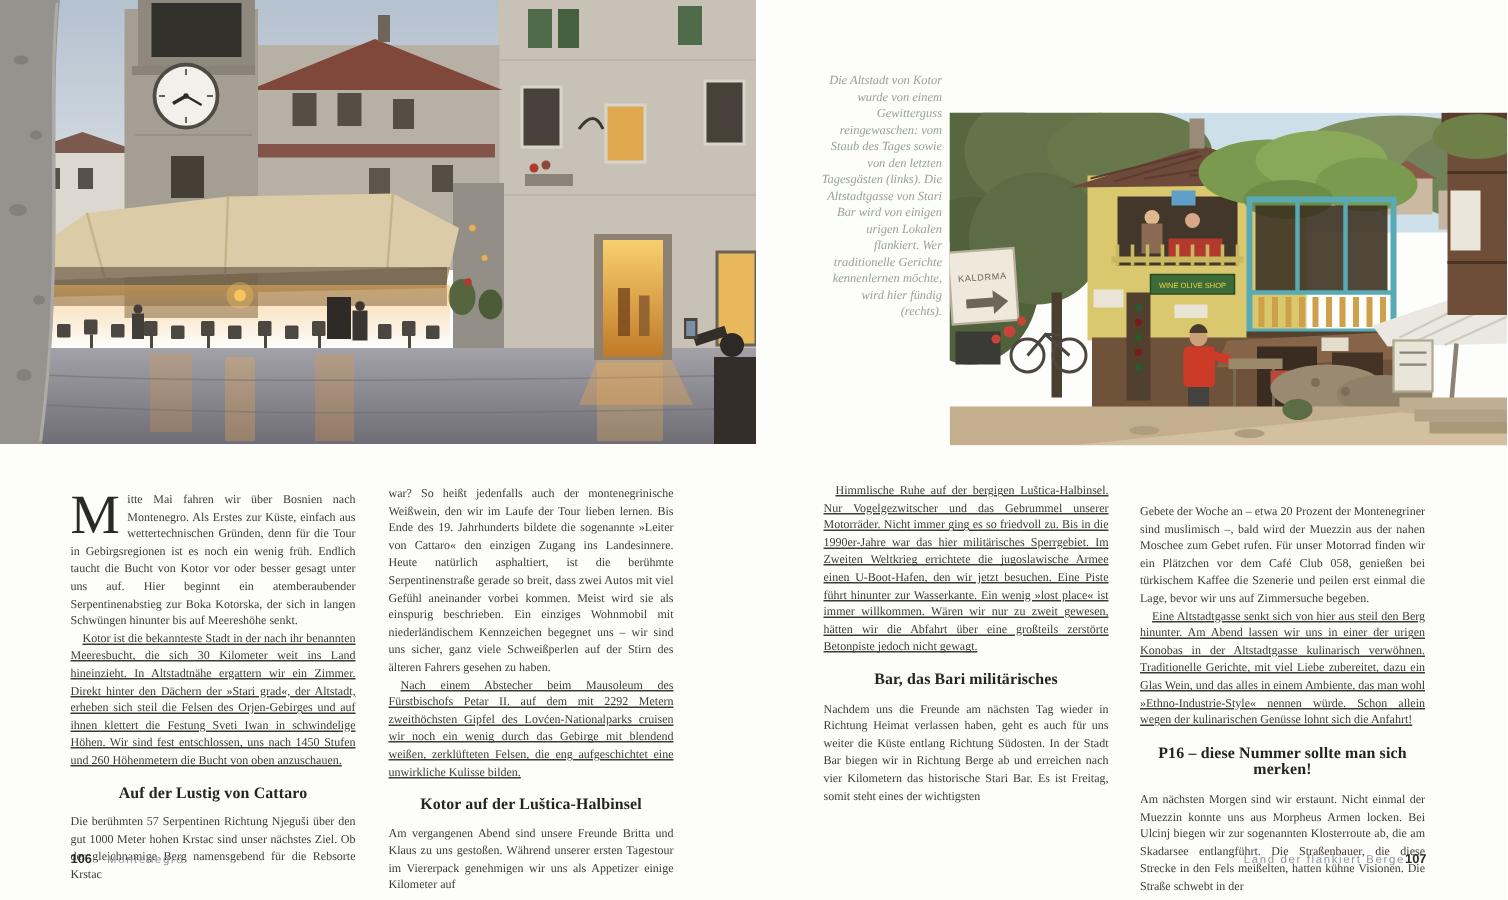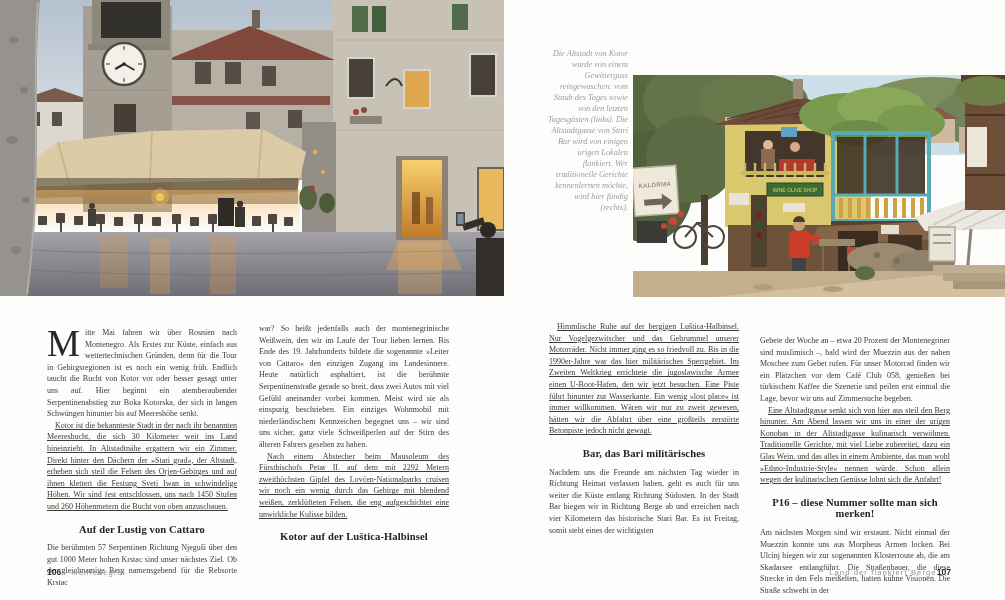--- a/index.html
+++ b/index.html
@@ -386,20 +386,21 @@
     </p>
     <p class="indent">Kotor ist die bekannteste Stadt in der nach ihr benannten Meeresbucht, die sich 30 Kilometer weit ins Land hineinzieht. In Altstadtnähe ergattern wir ein Zimmer. Direkt hinter den Dächern der »Stari grad«, der Altstadt, erheben sich steil die Felsen des Orjen-Gebirges und auf ihnen klettert die Festung Sveti Iwan in schwindelige Höhen. Wir sind fest entschlossen, uns nach 1450 Stufen und 260 Höhenmetern die Bucht von oben anzuschauen.</p>
     <h3>Auf der Lustig von Cattaro</h3>
     <p>Die berühmten 57 Serpentinen Richtung Njeguši über den gut 1000 Meter hohen Krstac sind unser nächstes Ziel. Ob der gleichnamige Berg namensgebend für die Rebsorte Krstac</p>
   </div>
 
   <div class="col" id="col2">
     <p>war? So heißt jedenfalls auch der montenegrinische Weißwein, den wir im Laufe der Tour lieben lernen. Bis Ende des 19. Jahrhunderts bildete die sogenannte »Leiter von Cattaro« den einzigen Zugang ins Landesinnere. Heute natürlich asphaltiert, ist die berühmte Serpentinenstraße gerade so breit, dass zwei Autos mit viel Gefühl aneinander vorbei kommen. Meist wird sie als einspurig beschrieben. Ein einziges Wohnmobil mit niederländischem Kennzeichen begegnet uns – wir sind uns sicher, ganz viele Schweißperlen auf der Stirn des älteren Fahrers gesehen zu haben.</p>
     <p class="indent">Nach einem Abstecher beim Mausoleum des Fürstbischofs Petar II. auf dem mit 2292 Metern zweithöchsten Gipfel des Lovćen-Nationalparks cruisen wir noch ein wenig durch das Gebirge mit blendend weißen, zerklüfteten Felsen, die eng aufgeschichtet eine unwirkliche Kulisse bilden.</p>
     <h3>Kotor auf der Luštica-Halbinsel</h3>
+    <p>Am vergangenen Abend sind unsere Freunde Britta und Klaus zu uns gestoßen. Während unserer ersten Tagestour im Viererpack genehmigen wir uns als Appetizer einige Kilometer auf</p>
   </div>
 
   <div class="col" id="col3">
     <p class="indent">Himmlische Ruhe auf der bergigen Luštica-Halbinsel. Nur Vogelgezwitscher und das Gebrummel unserer Motorräder. Nicht immer ging es so friedvoll zu. Bis in die 1990er-Jahre war das hier militärisches Sperrgebiet. Im Zweiten Weltkrieg errichtete die jugoslawische Armee einen U-Boot-Hafen, den wir jetzt besuchen. Eine Piste führt hinunter zur Wasserkante. Ein wenig »lost place« ist immer willkommen. Wären wir nur zu zweit gewesen, hätten wir die Abfahrt über eine großteils zerstörte Betonpiste jedoch nicht gewagt.</p>
     <h3>Bar, das Bari militärisches</h3>
     <p>Nachdem uns die Freunde am nächsten Tag wieder in Richtung Heimat verlassen haben, geht es auch für uns weiter die Küste entlang Richtung Südosten. In der Stadt Bar biegen wir in Richtung Berge ab und erreichen nach vier Kilometern das historische Stari Bar. Es ist Freitag, somit steht eines der wichtigsten</p>
   </div>
 
   <div class="col" id="col4">
     <p>Gebete der Woche an – etwa 20 Prozent der Montenegriner sind muslimisch –, bald wird der Muezzin aus der nahen Moschee zum Gebet rufen. Für unser Motorrad finden wir ein Plätzchen vor dem Café Club 058, genießen bei türkischem Kaffee die Szenerie und peilen erst einmal die Lage, bevor wir uns auf Zimmersuche begeben.</p>

